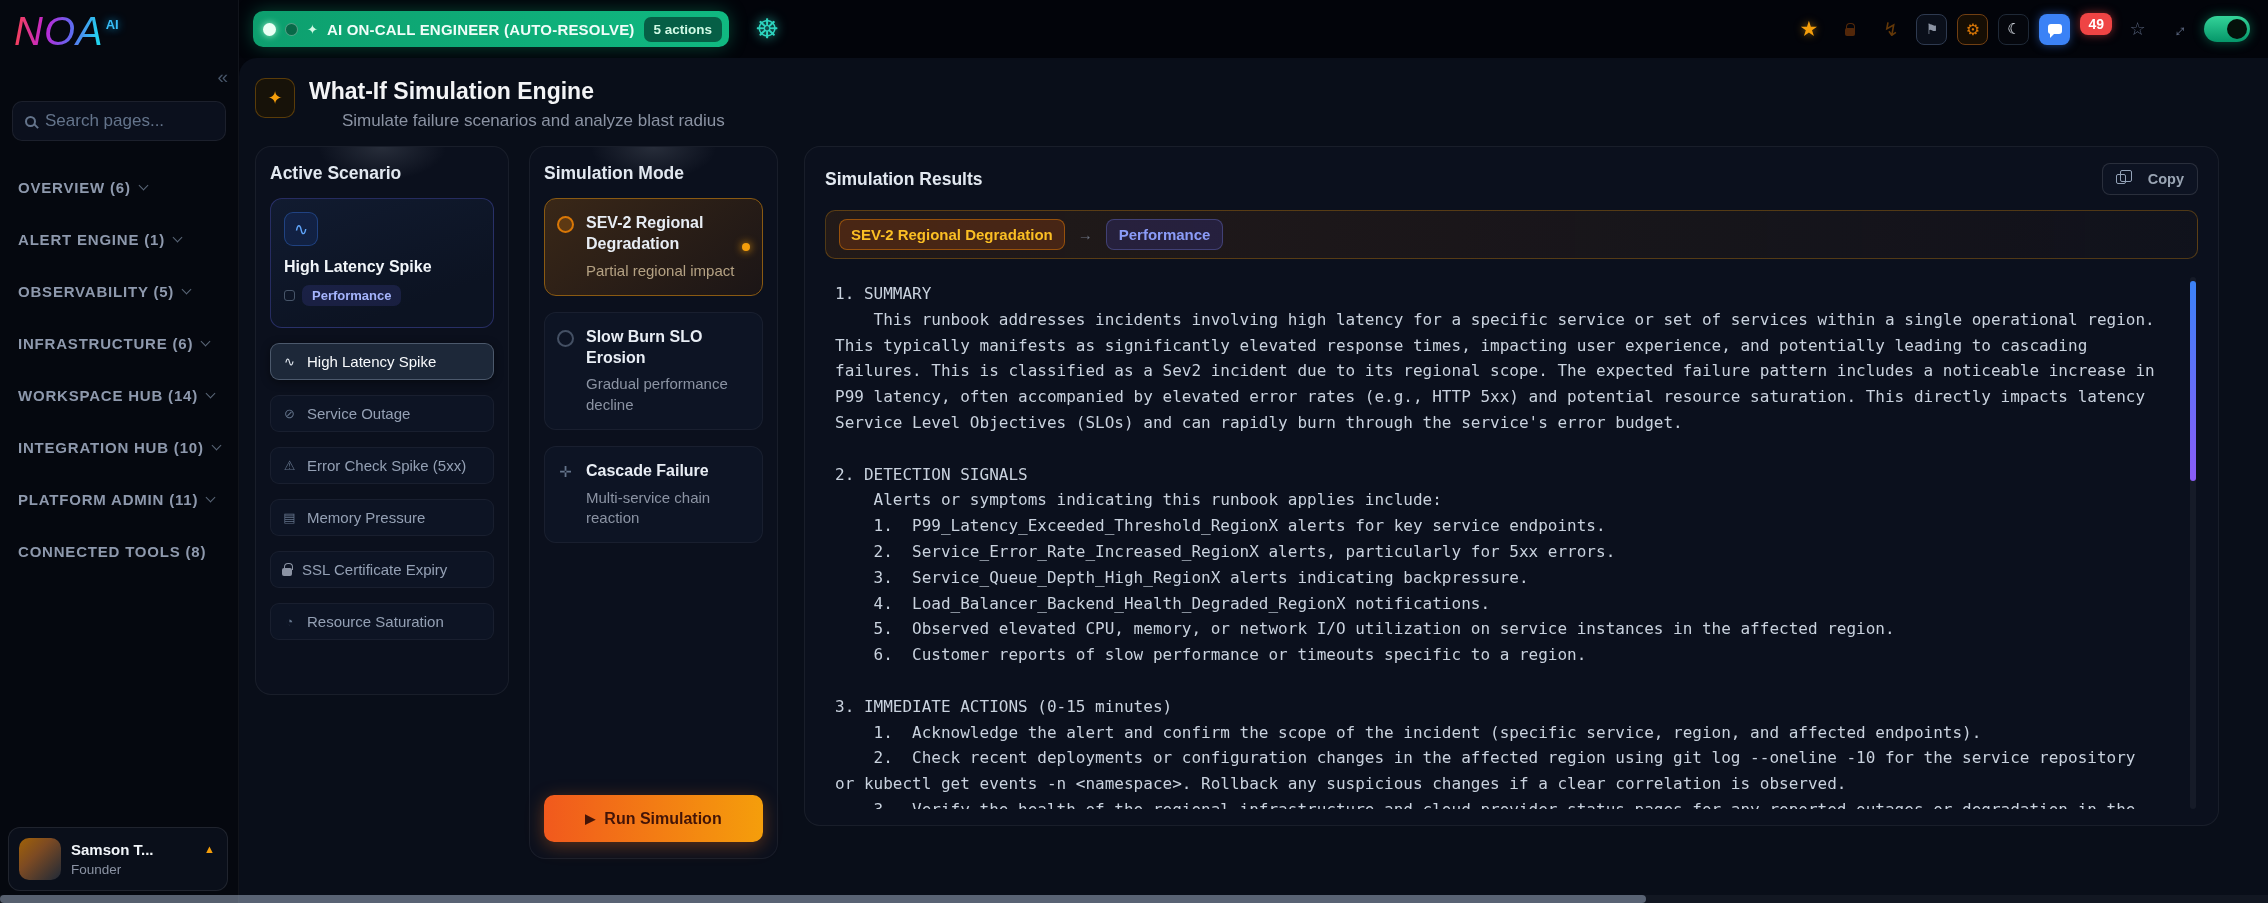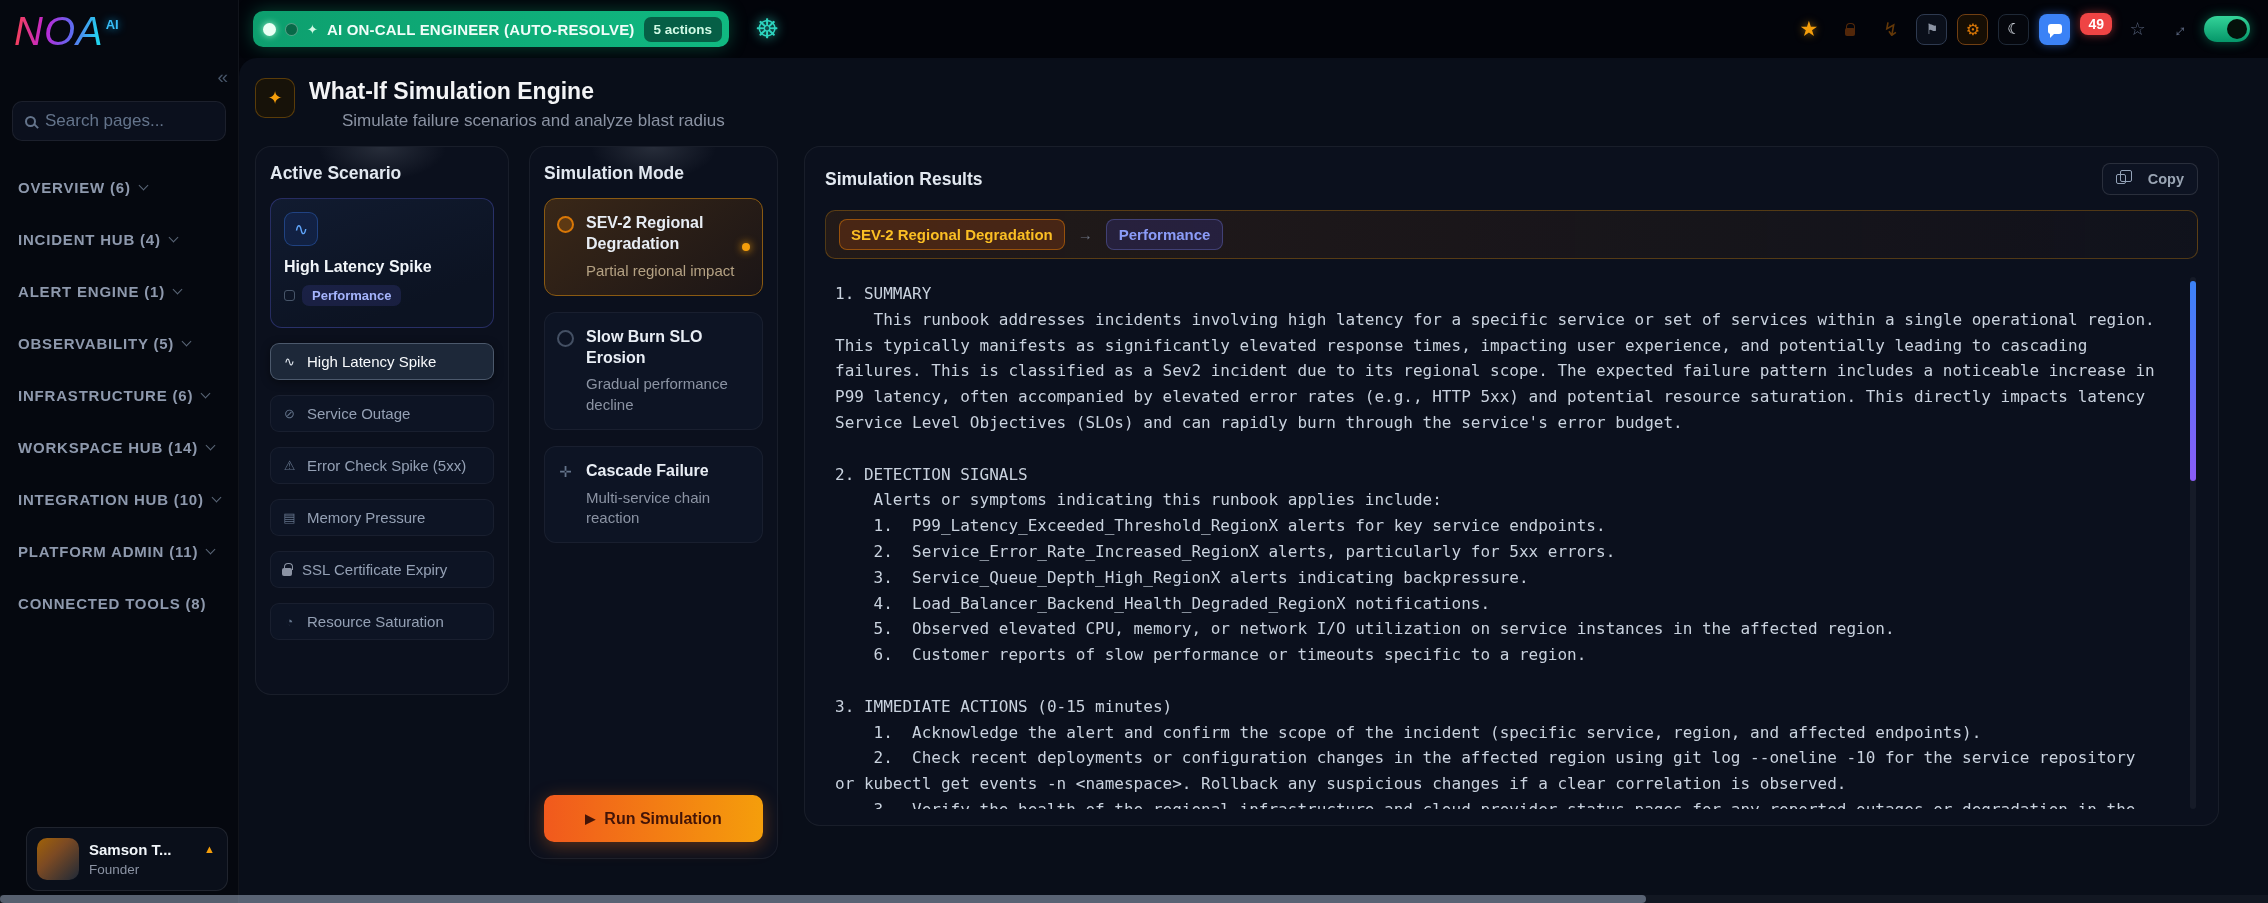--- a/index.html
+++ b/index.html
@@ -37,21 +37,21 @@
   .search input::placeholder { color: #64748b; }
 
   .nav { margin-top: 20px; }
   .nav-item {
     height: 52px; display: flex; align-items: center; gap: 9px; padding: 0 18px;
     color: #8e99ad; font-size: 15px; font-weight: 600; letter-spacing: .8px; cursor: pointer; white-space: nowrap;
   }
   .chev { width: 7px; height: 7px; border-right: 1.8px solid #5b6678; border-bottom: 1.8px solid #5b6678; transform: rotate(45deg); margin-top: -4px; flex: none; }
 
   .user-card {
-    position: absolute; left: 26px; right: 10px; bottom: 12px; background: #0a0f1a;
+    position: absolute; left: 8px; right: 10px; bottom: 12px; background: #0a0f1a;
     border: 1px solid rgba(255,255,255,.09); border-radius: 12px; padding: 10px;
     display: flex; gap: 10px; align-items: center; cursor: pointer;
   }
   .avatar { width: 42px; height: 42px; border-radius: 10px; flex: none;
     background: linear-gradient(135deg,#a16207 0%,#7c4a23 40%,#1f2937 100%); }
   .user-name { font-size: 15px; font-weight: 700; color: #f1f5f9; }
   .user-role { font-size: 13.5px; color: #8b93a3; margin-top: 4px; }
   .user-caret { position: absolute; right: 12px; top: 15px; color: #f59e0b; font-size: 11px; }
 
   
@@ -185,24 +185,20 @@
     <span class="mag"></span>
     <input placeholder="Search pages..." style="">
   </div>
 
   <nav class="nav">
     <div class="nav-item">
       <span>OVERVIEW (6)</span>
         <span class="chev"></span>
     </div>
     <div class="nav-item">
-      <span>INCIDENT HUB (4)</span>
-        <span class="chev"></span>
-    </div>
-    <div class="nav-item">
       <span>ALERT ENGINE (1)</span>
         <span class="chev"></span>
     </div>
     <div class="nav-item">
       <span>OBSERVABILITY (5)</span>
         <span class="chev"></span>
     </div>
     <div class="nav-item">
       <span>INFRASTRUCTURE (6)</span>
         <span class="chev"></span>

